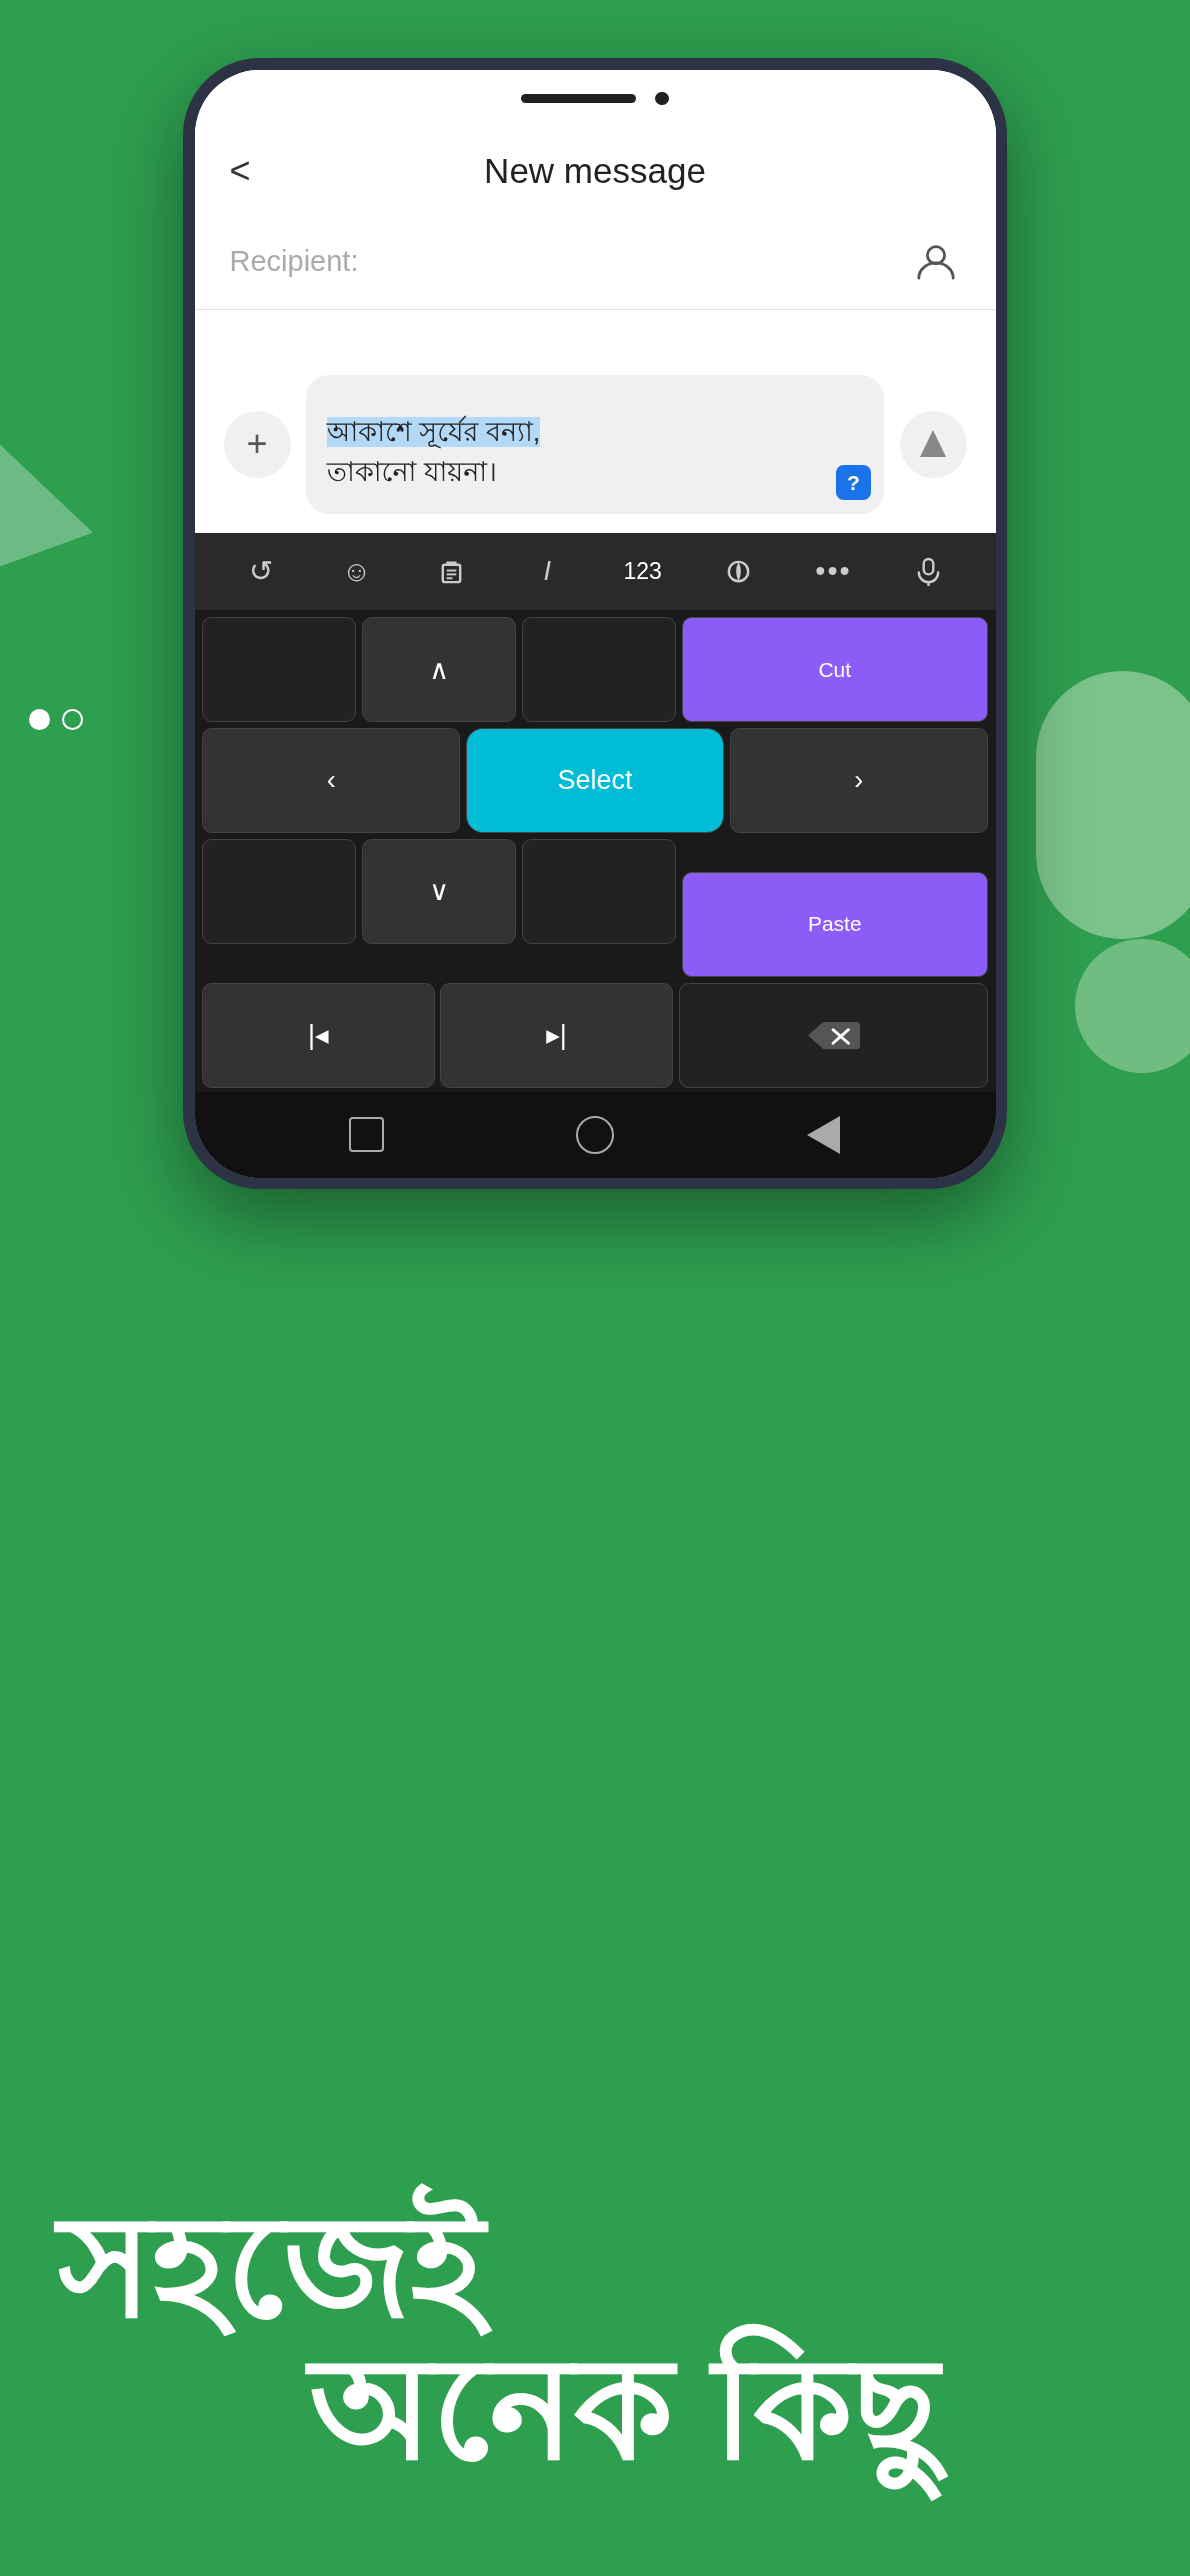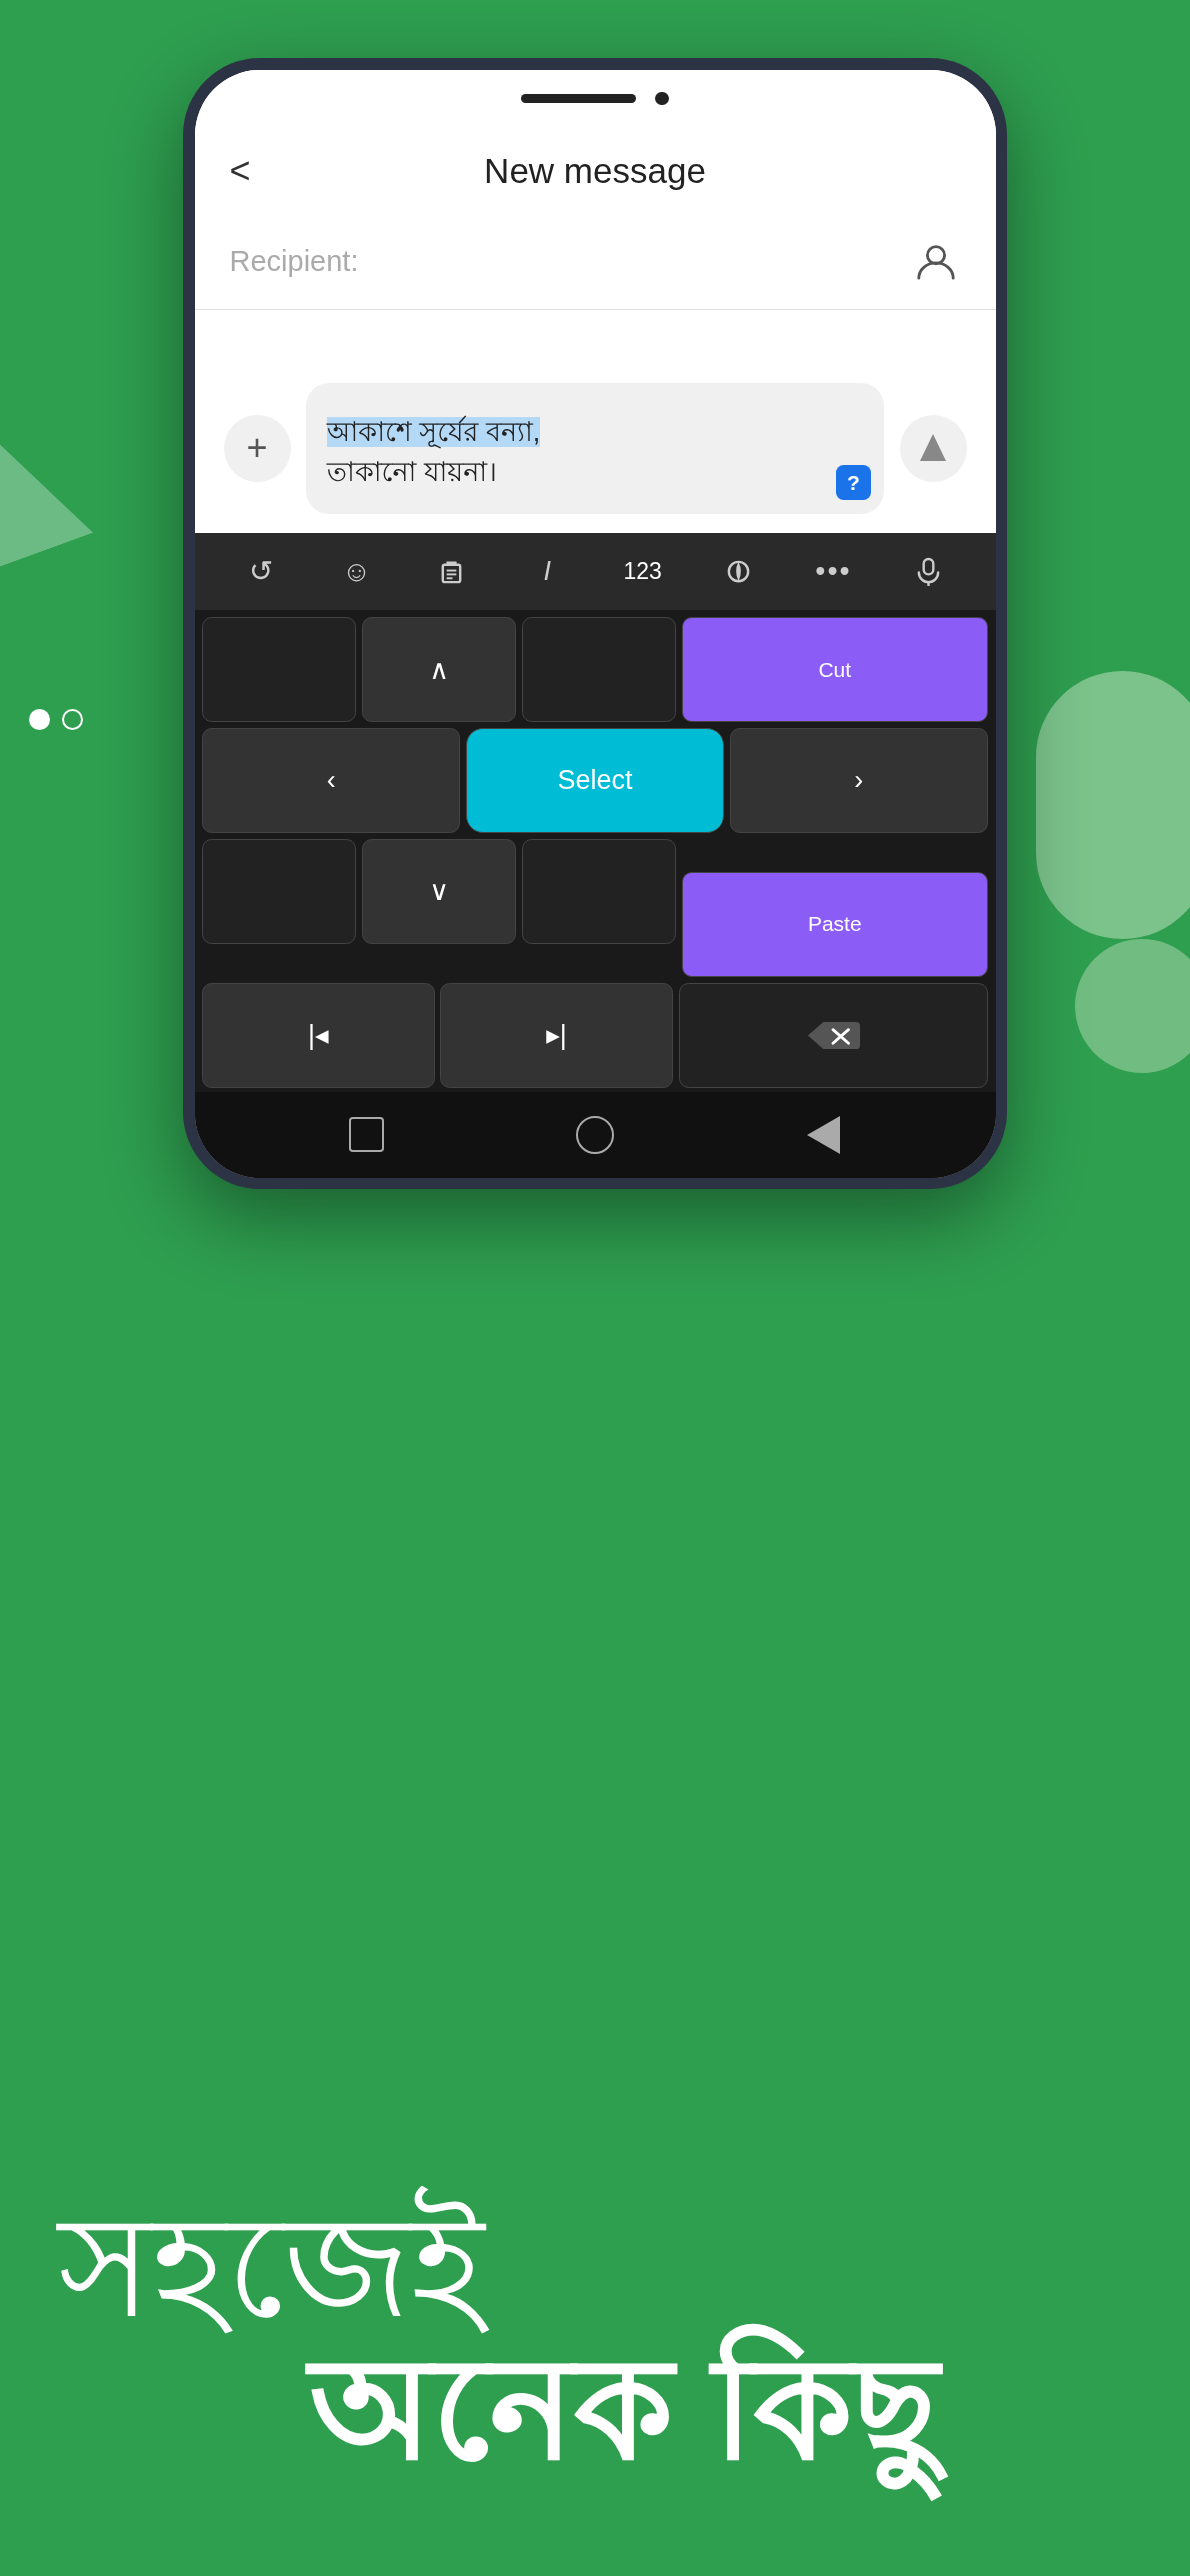--- a/index.html
+++ b/index.html
@@ -198,21 +198,21 @@
       justify-content: center;
       font-size: 36px;
       color: #555;
       flex-shrink: 0;
       cursor: pointer;
     }
     .compose-bubble {
       flex: 1;
       background: #f0f0f0;
       border-radius: 23px;
-      padding: 29px 54px 21px 21px;
+      padding: 37px 54px 21px 21px;
       position: relative;
       min-height: 105px;
     }
     .compose-text {
       font-size: 27px;
       color: #222;
       line-height: 1.5;
     }
     .compose-text .selected-text {
       background: #b3d9f7;
@@ -360,21 +360,21 @@
 
     
     .bottom-text {
       position: absolute;
       bottom: 96px;
       left: 58px;
       right: 0;
     }
     .bottom-line1 {
       font-size: 142px;
-      font-weight: 400;
+      font-weight: 700;
       color: white;
       line-height: 1.0;
       font-family: Arial, sans-serif;
     }
     .bottom-line2 {
       font-size: 142px;
       font-weight: 900;
       color: white;
       line-height: 1.0;
       font-family: Arial, sans-serif;

